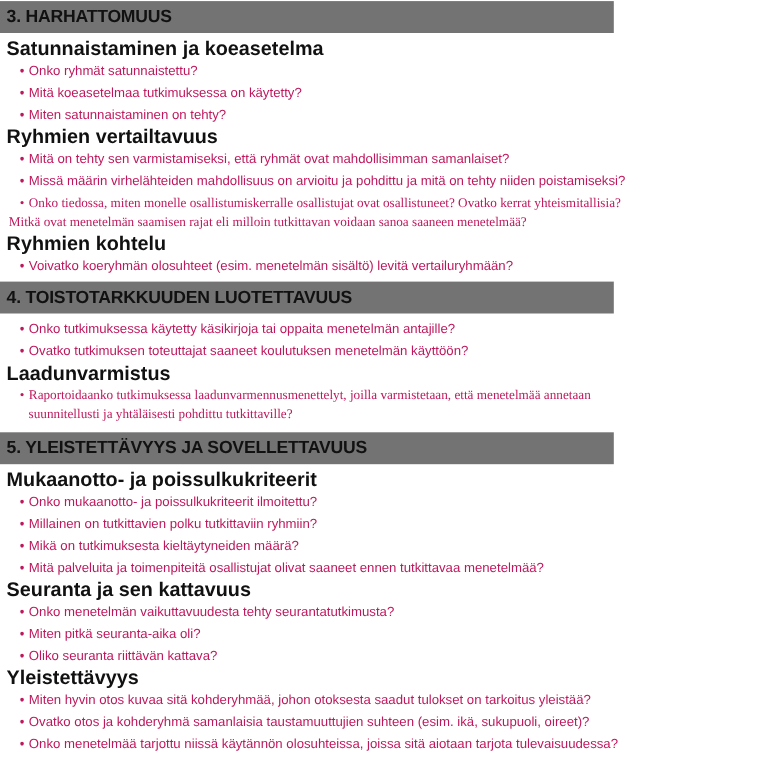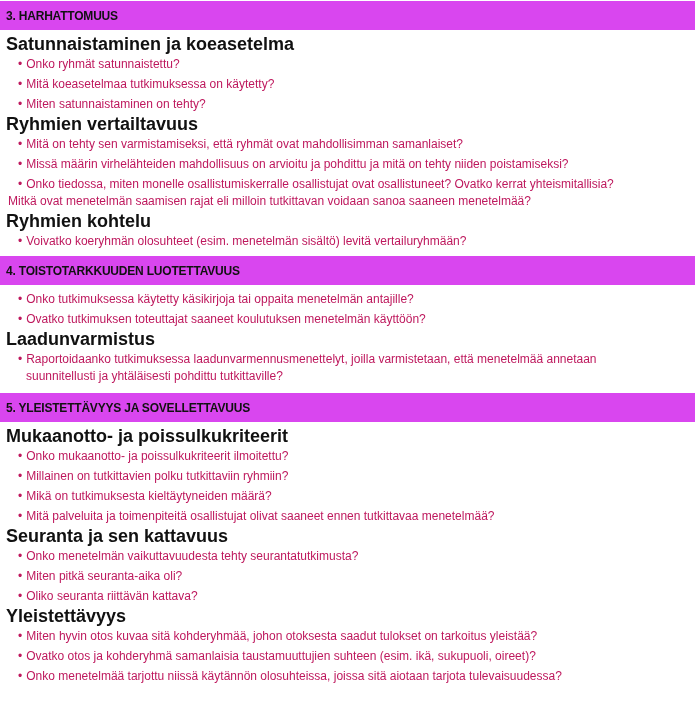--- a/index.html
+++ b/index.html
@@ -1,30 +1,30 @@
 <!DOCTYPE html>
 <html><head>
 <meta charset="utf-8">
 <style>
   html, body { margin: 0; padding: 0; background: #ffffff; }
   body { width: 698px; height: 708px; overflow: hidden; font-family: "Liberation Sans", "DejaVu Sans", sans-serif; color: #111; }
   .page { position: relative; width: 698px; }
   .section-header {
-    background: #d946ef;
+    background: #737373;
     height: 29px;
-    width: 695px;
+    width: 558px;
     box-sizing: border-box;
     padding-left: 6px;
     display: flex; align-items: center;
-    font-weight: bold; font-size: 12px; letter-spacing: -0.2px;
+    font-weight: bold; font-size: 16px; letter-spacing: -0.2px;
     color: #111;
   }
   .subhead { font-weight: bold; font-size: 18px; padding-left: 6px; height: 20px; line-height: 20px; color: #111; }
   .item { font-size: 12px; padding-left: 18px; line-height: 20px; color: #be185d; }
-  .item.multi { line-height: 17px; padding-top: 2px; padding-bottom: 1px; }
+  .item.multi { line-height: 17px; padding-top: 2px; padding-bottom: 1px; font-family: Liberation Serif, serif; }
   .item .bullet { margin-right: 4px; }
 </style>
 </head>
 <body>
 
 <div class="page">
 
   <div style="height:1px"></div>
   <div class="section-header">3. HARHATTOMUUS</div>
   <div style="height:4px"></div>

